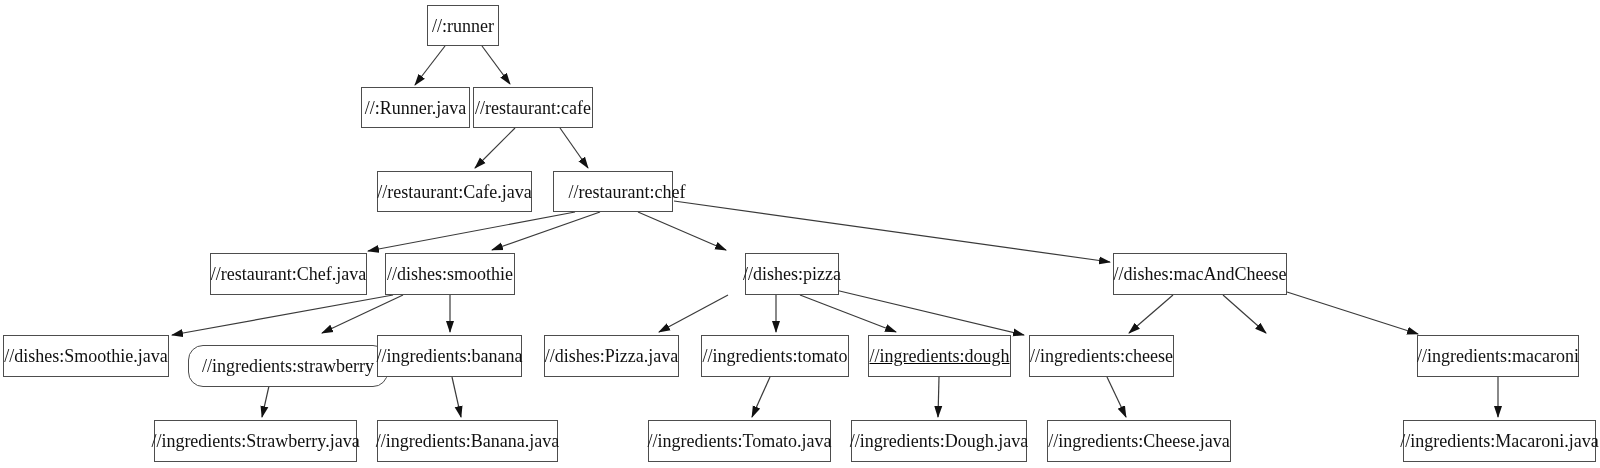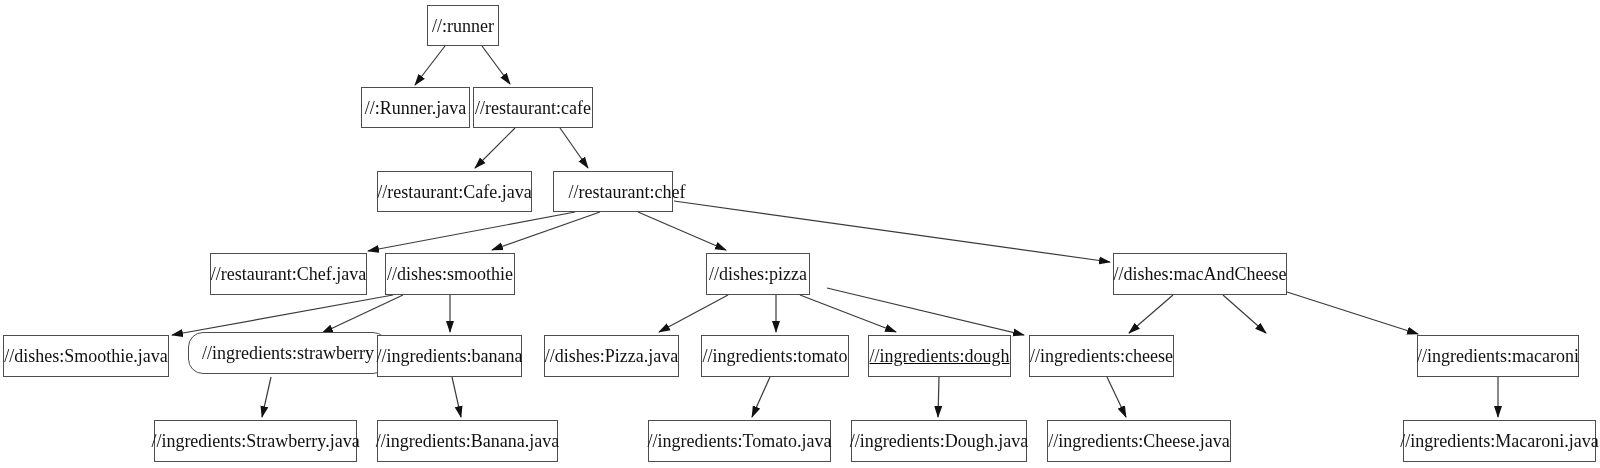--- a/index.html
+++ b/index.html
@@ -91,30 +91,30 @@
     </div>
     <div class="node" style="left: 553px; top: 171px; width: 120px; height: 41px; padding-left: 28px;">
       <span>//restaurant:chef</span>
     </div>
     <div class="node" style="left: 210px; top: 253px; width: 157px; height: 42px;">
       <span>//restaurant:Chef.java</span>
     </div>
     <div class="node" style="left: 385px; top: 253px; width: 130px; height: 42px;">
       <span>//dishes:smoothie</span>
     </div>
-    <div class="node" style="left: 706px; top: 253px; width: 104px; height: 42px;">
+    <div class="node" style="left: 745px; top: 253px; width: 94px; height: 42px;">
       <span>//dishes:pizza</span>
     </div>
     <div class="node" style="left: 1113px; top: 253px; width: 174px; height: 42px;">
       <span>//dishes:macAndCheese</span>
     </div>
     <div class="node" style="left: 3px; top: 335px; width: 166px; height: 42px;">
       <span>//dishes:Smoothie.java</span>
     </div>
-    <div class="node" style="left: 188px; top: 332px; width: 200px; height: 42px; border-radius: 15px;">
+    <div class="node" style="left: 188px; top: 345px; width: 200px; height: 42px; border-radius: 15px;">
       <span>//ingredients:strawberry</span>
     </div>
     <div class="node" style="left: 377px; top: 335px; width: 145px; height: 42px;">
       <span>//ingredients:banana</span>
     </div>
     <div class="node" style="left: 544px; top: 335px; width: 135px; height: 42px;">
       <span>//dishes:Pizza.java</span>
     </div>
     <div class="node" style="left: 701px; top: 335px; width: 148px; height: 42px;">
       <span>//ingredients:tomato</span>

